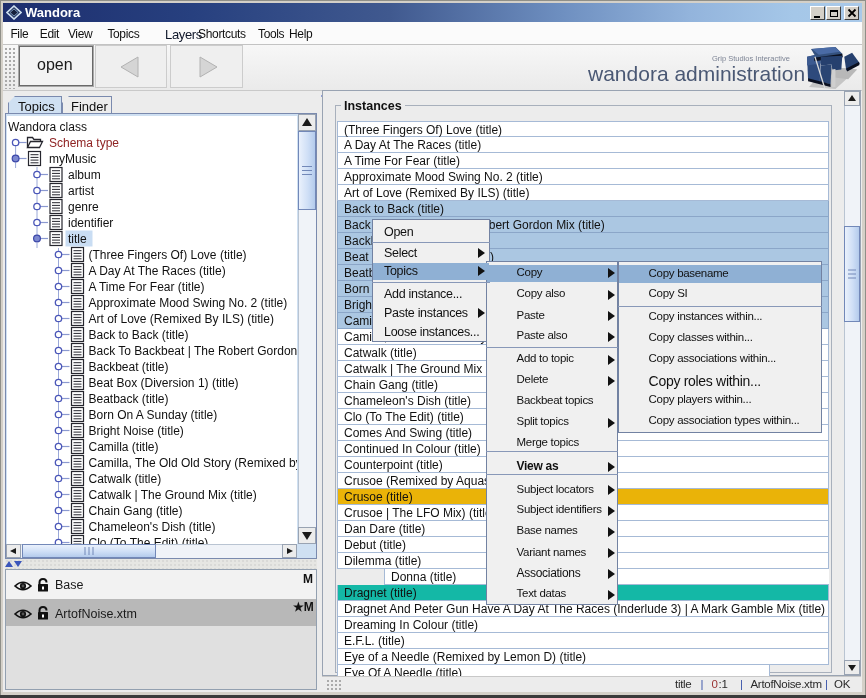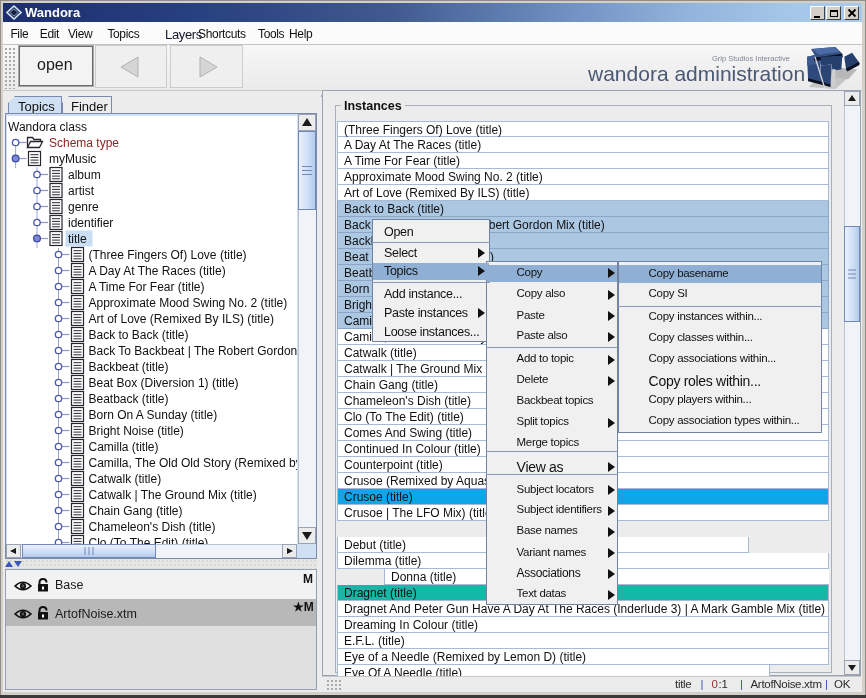--- a/index.html
+++ b/index.html
@@ -412,27 +412,30 @@
     </div>
 <div class="abs" style="left:0;top:320px;width:492px;height:16px;background:#ffffff;border:1px solid #a6bad6;border-top:none;box-sizing:border-box;">
       <span style="position:absolute;left:6px;top:1px;font-size:12px;color:#111;white-space:nowrap;">Continued In Colour (title)</span>
     </div>
 <div class="abs" style="left:0;top:336px;width:492px;height:16px;background:#ffffff;border:1px solid #a6bad6;border-top:none;box-sizing:border-box;">
       <span style="position:absolute;left:6px;top:1px;font-size:12px;color:#111;white-space:nowrap;">Counterpoint (title)</span>
     </div>
 <div class="abs" style="left:0;top:352px;width:492px;height:16px;background:#ffffff;border:1px solid #a6bad6;border-top:none;box-sizing:border-box;">
       <span style="position:absolute;left:6px;top:1px;font-size:12px;color:#111;white-space:nowrap;">Crusoe (Remixed by Aquasky) (title)</span>
     </div>
-<div class="abs" style="left:0;top:368px;width:492px;height:16px;background:#0ea5e9;border:1px solid #a6bad6;border-top:none;box-sizing:border-box;text-align:right;">
+<div class="abs" style="left:0;top:368px;width:492px;height:16px;background:#eab308;border:1px solid #a6bad6;border-top:none;box-sizing:border-box;text-align:right;">
       <span style="position:absolute;left:6px;top:1px;font-size:12px;color:#111;white-space:nowrap;">Crusoe (title)</span>
     </div>
 <div class="abs" style="left:0;top:384px;width:492px;height:16px;background:#ffffff;border:1px solid #a6bad6;border-top:none;box-sizing:border-box;">
       <span style="position:absolute;left:6px;top:1px;font-size:12px;color:#111;white-space:nowrap;">Crusoe | The LFO Mix) (title)</span>
     </div>
-<div class="abs" style="left:0;top:416px;width:412px;height:16px;background:#ffffff;border:1px solid #a6bad6;border-top:none;box-sizing:border-box;">
+<div class="abs" style="left:0;top:400px;width:492px;height:16px;background:#ffffff;border:1px solid #a6bad6;border-top:none;box-sizing:border-box;">
+      <span style="position:absolute;left:6px;top:1px;font-size:12px;color:#111;white-space:nowrap;">Dan Dare (title)</span>
+    </div>
+<div class="abs" style="left:0;top:416px;width:492px;height:16px;background:#ffffff;border:1px solid #a6bad6;border-top:none;box-sizing:border-box;">
       <span style="position:absolute;left:6px;top:1px;font-size:12px;color:#111;white-space:nowrap;">Debut (title)</span>
     </div>
 <div class="abs" style="left:0;top:432px;width:492px;height:16px;background:#ffffff;border:1px solid #a6bad6;border-top:none;box-sizing:border-box;">
       <span style="position:absolute;left:6px;top:1px;font-size:12px;color:#111;white-space:nowrap;">Dilemma (title)</span>
     </div>
 <div class="abs" style="left:0;top:448px;width:492px;height:16px;background:#ffffff;border:1px solid #a6bad6;border-top:none;box-sizing:border-box;margin-left:47px;">
       <span style="position:absolute;left:6px;top:1px;font-size:12px;color:#111;white-space:nowrap;">Donna (title)</span>
     </div>
 <div class="abs" style="left:0;top:464px;width:492px;height:16px;background:#14b8a6;border:1px solid #a6bad6;border-top:none;box-sizing:border-box;">
       <span style="position:absolute;left:6px;top:1px;font-size:12px;color:#111;white-space:nowrap;">Dragnet (title)</span>
@@ -522,21 +525,21 @@
 <svg class="abs" style="left:608px;top:375.9px;z-index:32;" width="7" height="10">
     <polygon points="0,0 7,5 0,10" fill="#111"></polygon>
   </svg>
 <div class="txt" style="left:516.6px;top:394.3px;font-size:11.5px;letter-spacing:-0.3px;color:#111;z-index:32;">Backbeat topics</div>
 <div class="txt" style="left:516.6px;top:415.3px;font-size:11.5px;letter-spacing:-0.3px;color:#111;z-index:32;">Split topics</div>
 <svg class="abs" style="left:608px;top:417.8px;z-index:32;" width="7" height="10">
     <polygon points="0,0 7,5 0,10" fill="#111"></polygon>
   </svg>
 <div class="txt" style="left:516.6px;top:436.2px;font-size:11.5px;letter-spacing:-0.3px;color:#111;z-index:32;">Merge topics</div>
 <div class="abs" style="left:486px;top:450.9px;width:132px;height:1px;background:#8898b8;z-index:31;"></div>
-<div class="txt" style="left:516.6px;top:459.1px;font-size:14px;letter-spacing:-0.3px;color:#111;z-index:32;">View as</div>
+<div class="txt" style="left:516.6px;top:459.1px;font-size:12px;letter-spacing:-0.3px;color:#111;z-index:32;font-weight:bold;">View as</div>
 <svg class="abs" style="left:608px;top:461.6px;z-index:32;" width="7" height="10">
     <polygon points="0,0 7,5 0,10" fill="#111"></polygon>
   </svg>
 <div class="abs" style="left:486px;top:473.9px;width:132px;height:1px;background:#8898b8;z-index:31;"></div>
 <div class="txt" style="left:516.6px;top:482.5px;font-size:11.5px;letter-spacing:-0.3px;color:#111;z-index:32;">Subject locators</div>
 <svg class="abs" style="left:608px;top:485.0px;z-index:32;" width="7" height="10">
     <polygon points="0,0 7,5 0,10" fill="#111"></polygon>
   </svg>
 <div class="txt" style="left:516.6px;top:503.3px;font-size:11.5px;letter-spacing:-0.3px;color:#111;z-index:32;">Subject identifiers</div>
 <svg class="abs" style="left:608px;top:505.8px;z-index:32;" width="7" height="10">

